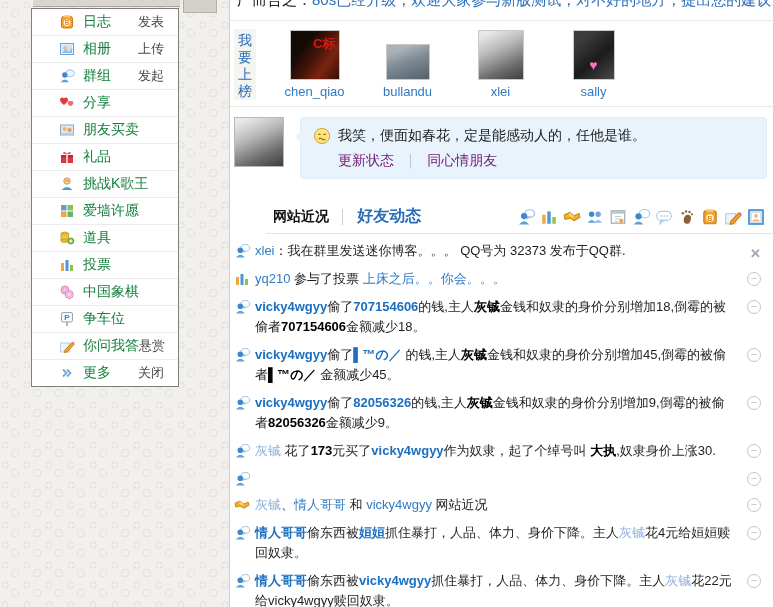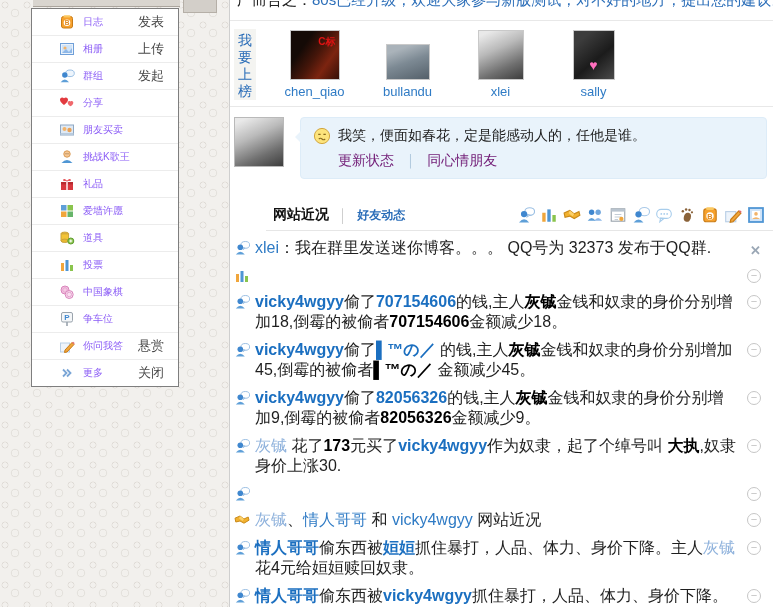--- a/index.html
+++ b/index.html
@@ -14,39 +14,39 @@
   }
   .chrome{position:absolute;left:33px;top:0;width:147px;height:6px;background:#d9d5cf;border-bottom:1px solid #aba59d;z-index:6;}
   .chrome2{position:absolute;left:183px;top:0;width:32px;height:12px;background:#d3cfc9;border:1px solid #b5afa7;border-top:none;z-index:6;}
 
   
   .sidebar{position:absolute;left:31px;top:8px;width:146px;background:#fff;border:1px solid #7e7e7e;z-index:5;}
   .side-row{display:flex;align-items:center;height:26px;padding:0 14px 0 27px;border-bottom:1px solid #ececec;cursor:pointer;}
   .side-row:last-child{border-bottom:none;}
   .side-ic{width:16px;height:16px;margin-right:8px;flex:none;}
   .side-ic svg{width:16px;height:16px;display:block;}
-  .side-label{font-size:10px;color:#8b5cf6;flex:1;white-space:nowrap;}
+  .side-label{font-size:14px;color:#15803d;flex:1;white-space:nowrap;}
   .side-action{font-size:13px;color:#474747;white-space:nowrap;}
 
   
   .main{position:absolute;left:229px;top:0;width:544px;height:607px;background:#fff;border-left:1px solid #cfcfcf;box-sizing:border-box;}
   .ann{height:20px;overflow:hidden;position:relative;border-bottom:1px solid #e8e8e8;}
   .ann-text{position:absolute;left:7px;top:-9px;white-space:nowrap;font-size:15px;}
   .ann-prefix{color:#222;}
   .ann-body{color:#2a6db8;}
 
   .leaderboard{display:flex;padding:8px 0 0 4px;height:86px;box-sizing:border-box;border-bottom:1px solid #e8e8e8;}
   .vert{width:22px;background:#f4f4f1;color:#2a6db8;font-size:14px;text-align:center;padding-top:3px;margin-right:12px;line-height:17px;cursor:pointer;height:71px;box-sizing:border-box;}
   .vert span{display:block;}
   .lb-users{display:flex;}
   .lb-user{width:93px;display:flex;flex-direction:column;align-items:center;}
   .lb-av-wrap{height:51px;display:flex;align-items:flex-end;}
   .lb-av{border:1px solid #c9c9c9;position:relative;cursor:pointer;}
   .av0{width:48px;height:48px;background:linear-gradient(125deg,#140a06 28%,#46160a 52%,#7c2410 72%,#351007);}
-  .avtxt{position:absolute;top:4px;right:3px;color:#e01313;font-size:10px;font-weight:bold;}
+  .avtxt{position:absolute;top:4px;right:3px;color:#e01313;font-size:13px;font-weight:bold;}
   .av1{width:42px;height:34px;background:linear-gradient(160deg,#aab3ba 18%,#7d8a94 50%,#54606a);}
   .av2{width:44px;height:48px;background:linear-gradient(155deg,#e9e9e9 8%,#bababa 38%,#6f6f6f 72%,#3d3d3d);}
   .av3{width:40px;height:48px;background:linear-gradient(140deg,#3c3c3c 18%,#1b1b1b 58%,#4a4a4a);}
   .avheart{position:absolute;bottom:7px;left:50%;transform:translateX(-50%);color:#ff6fbe;font-size:14px;line-height:14px;}
   .lb-name{margin-top:4px;font-size:13px;color:#2f7bc5;cursor:pointer;}
 
   .status{display:flex;padding:10px 6px 10px 4px;}
   .avatar-big{width:48px;height:48px;border:1px solid #b9b9b9;background:linear-gradient(155deg,#e9e9e9 8%,#bababa 38%,#6f6f6f 72%,#3d3d3d);flex:none;cursor:pointer;}
   .bubble{flex:1;margin-left:16px;background:#e9f3fb;border:1px solid #ddecf8;border-radius:4px;padding:9px 12px 8px;position:relative;min-height:40px;box-sizing:border-box;}
   .bubble:before{content:"";position:absolute;left:-12px;top:13px;border:6px solid transparent;border-right-color:#e9f3fb;}
@@ -54,30 +54,30 @@
   .emo{width:18px;height:18px;margin-right:7px;flex:none;}
   .emo svg{width:18px;height:18px;display:block;}
   .status-text{font-size:14px;color:#1c1c1c;}
   .bubble-line2{margin:7px 0 0 25px;font-size:14px;}
   .lnk2{color:#701a75;cursor:pointer;}
   .vsep{color:#a9c4da;margin:0 9px;font-size:12px;}
 
   .tabbar{display:flex;align-items:center;margin-top:14px;padding:3px 8px 6px 7px;border-bottom:1px solid #e6e6e6;margin-left:36px;}
   .tab-active{font-size:14px;font-weight:bold;color:#111;cursor:pointer;}
   .tab-sep{color:#ccc;margin:0 10px;font-size:13px;}
-  .tab-link{font-size:12px;font-weight:bold;color:#2a6db8;cursor:pointer;}
+  .tab-link{font-size:16px;font-weight:bold;color:#2a6db8;cursor:pointer;}
   .toolbar{margin-left:auto;display:flex;gap:5px;align-items:center;}
   .tb-ic{width:18px;height:18px;cursor:pointer;}
   .tb-ic svg{width:18px;height:18px;display:block;}
 
   .feed{padding:3px 0 0 4px;}
   .feed-row{display:flex;position:relative;padding:4px 36px 4px 0;}
   .feed-ic{width:16px;height:16px;margin:2px 5px 0 0;flex:none;}
   .feed-ic svg{width:16px;height:16px;display:block;}
-  .feed-text{flex:1;font-size:16px;line-height:20px;color:#1f1f1f;}
+  .feed-text{flex:1;font-size:13px;line-height:20px;color:#1f1f1f;}
   .feed-ctl{position:absolute;right:12px;top:7px;}
   .ctl-close{color:#9aa7b5;font-size:13px;font-weight:bold;cursor:pointer;line-height:12px;}
   .ctl-minus{display:block;width:12px;height:12px;border:1px solid #c6c6c6;border-radius:50%;color:#c0c0c0;line-height:10px;text-align:center;font-size:11px;cursor:pointer;}
 
   .t{color:#1f1f1f;}
   .lnk{color:#2f7bc5;cursor:pointer;}
   .blnk{color:#1b6fc0;font-weight:bold;cursor:pointer;}
   .llnk{color:#8fb2dc;cursor:pointer;}
   .b{font-weight:bold;color:#000;}
 </style>
@@ -141,38 +141,38 @@
               <circle cx="5.5" cy="7" r="2" fill="#f2b36a"></circle>
               <circle cx="10.5" cy="8" r="2.2" fill="#e8a157"></circle>
               <rect x="1.5" y="11" width="13" height="2" fill="#b9cbde"></rect>
             </svg>
           </span>
           <span class="side-label">朋友买卖</span>
         </div>
         <div class="side-row">
           <span class="side-ic">
             <svg viewBox="0 0 16 16">
+              <rect x="2" y="6" width="12" height="8" fill="#d8383f"></rect>
+              <rect x="2" y="6" width="12" height="2.4" fill="#b82a30"></rect>
+              <rect x="7" y="4" width="2" height="10" fill="#f4c2c5"></rect>
+              <path d="M8 5 C6 2 3 3 4.5 5 Z M8 5 C10 2 13 3 11.5 5 Z" fill="#e85a60"></path>
+            </svg>
+          </span>
+          <span class="side-label">礼品</span>
+        </div>
+        <div class="side-row">
+          <span class="side-ic">
+            <svg viewBox="0 0 16 16">
               <circle cx="8" cy="5" r="3.2" fill="#f7c893" stroke="#d99a55"></circle>
               <circle cx="7" cy="4.7" r=".5" fill="#6b4a2b"></circle>
               <circle cx="9" cy="4.7" r=".5" fill="#6b4a2b"></circle>
               <path d="M2.5 14 q5.5 -6 11 0 Z" fill="#4f96d4"></path>
             </svg>
           </span>
           <span class="side-label">挑战K歌王</span>
-        </div>
-        <div class="side-row">
-          <span class="side-ic">
-            <svg viewBox="0 0 16 16">
-              <rect x="2" y="6" width="12" height="8" fill="#d8383f"></rect>
-              <rect x="2" y="6" width="12" height="2.4" fill="#b82a30"></rect>
-              <rect x="7" y="4" width="2" height="10" fill="#f4c2c5"></rect>
-              <path d="M8 5 C6 2 3 3 4.5 5 Z M8 5 C10 2 13 3 11.5 5 Z" fill="#e85a60"></path>
-            </svg>
-          </span>
-          <span class="side-label">礼品</span>
         </div>
         <div class="side-row">
           <span class="side-ic">
             <svg viewBox="0 0 16 16">
               <rect x="2" y="2" width="5.5" height="5.5" fill="#5e9fd8"></rect>
               <rect x="8.5" y="2" width="5.5" height="5.5" fill="#8ac44d"></rect>
               <rect x="2" y="8.5" width="5.5" height="5.5" fill="#f0a63c"></rect>
               <rect x="8.5" y="8.5" width="5.5" height="5.5" fill="#67b56a"></rect>
             </svg>
           </span>
@@ -416,20 +416,21 @@
           <span class="feed-ctl"><span class="ctl-close">✕</span></span>
         </div>
         <div class="feed-row">
           <span class="feed-ic">
             <svg viewBox="0 0 16 16">
               <rect x="2" y="6" width="3" height="8" fill="#f0a63c"></rect>
               <rect x="6.5" y="3" width="3" height="11" fill="#4f96d4"></rect>
               <rect x="11" y="8" width="3" height="6" fill="#8ac44d"></rect>
             </svg>
           </span>
+          <div class="feed-text"><span class="lnk">yq210</span><span class="t"> 参与了投票 </span><span class="lnk">上床之后。。你会。。。</span></div>
           <span class="feed-ctl">
             <span class="ctl-minus">−</span>
           </span>
         </div>
         <div class="feed-row">
           <span class="feed-ic">
             <svg viewBox="0 0 16 16">
               <ellipse cx="11.3" cy="4.9" rx="4.3" ry="3.4" fill="#fff" stroke="#9cc0e4"></ellipse>
               <path d="M9.5 7.6 L9 9.6 L11.2 8.1 Z" fill="#fff" stroke="#9cc0e4"></path>
               <circle cx="6.3" cy="7.2" r="2.8" fill="#3f87cf"></circle>

